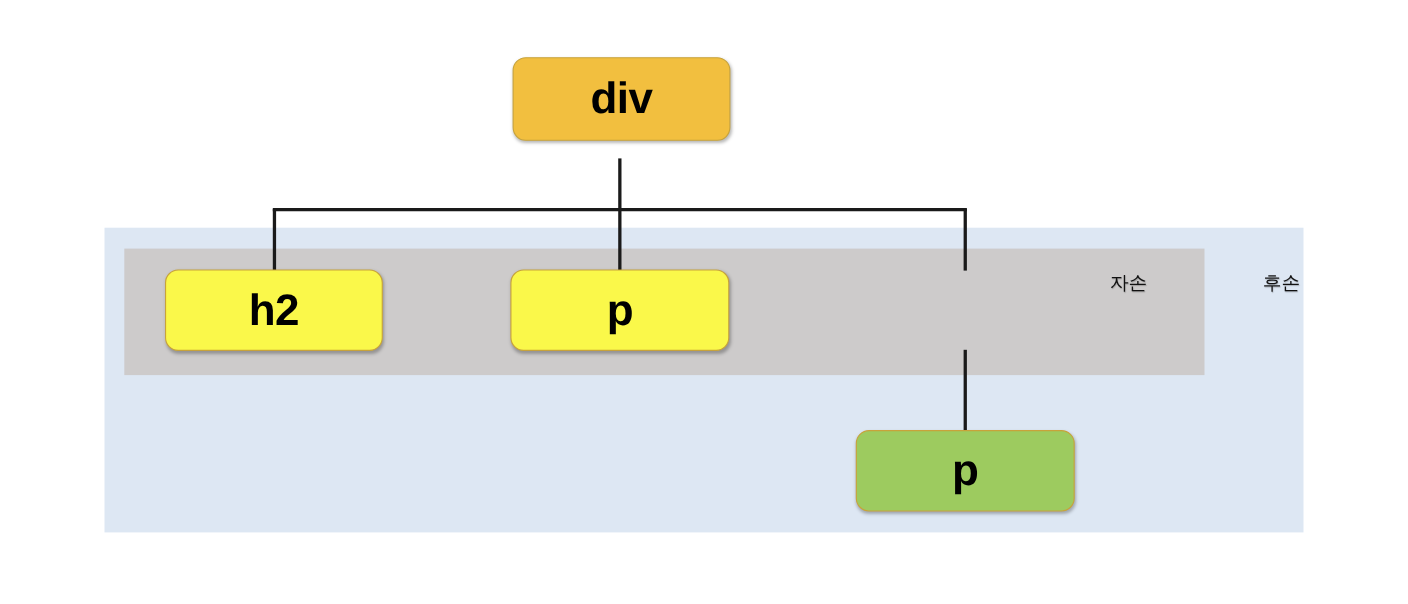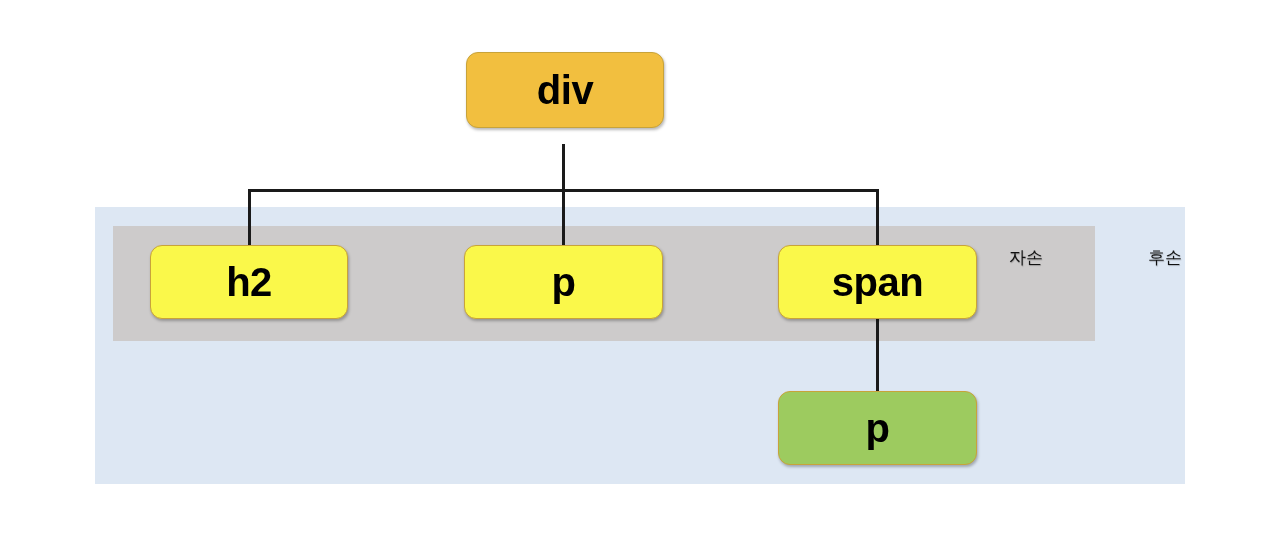--- a/index.html
+++ b/index.html
@@ -122,23 +122,20 @@
   </div>
 
   <div class="node node-child" id="node-h2">
     <span>h2</span>
   </div>
 
   <div class="node node-child" id="node-p">
     <span>p</span>
   </div>
 
-  <div class="node node-child" id="node-span">
-    <span>span</span>
-  </div>
 
   <div class="node node-descendant" id="node-p-deep">
     <span>p</span>
   </div>
 
   <div class="region-label" id="label-child">자손</div>
 
   <div class="region-label" id="label-descendant">후손</div>
 
 </div>

